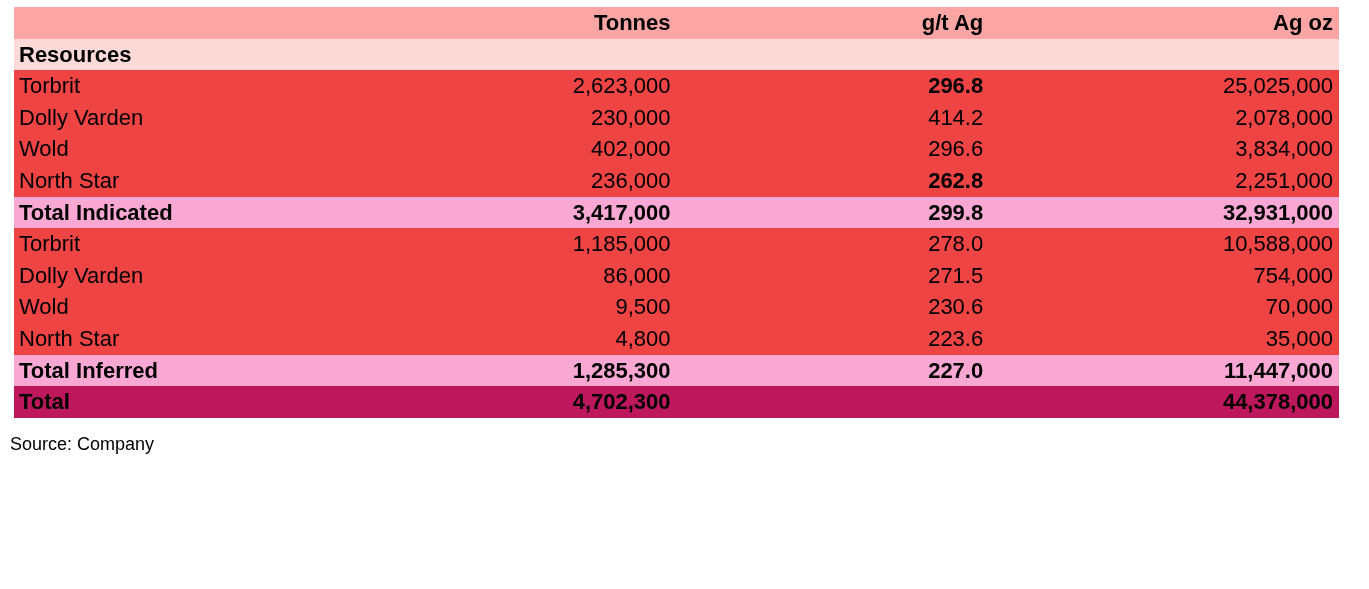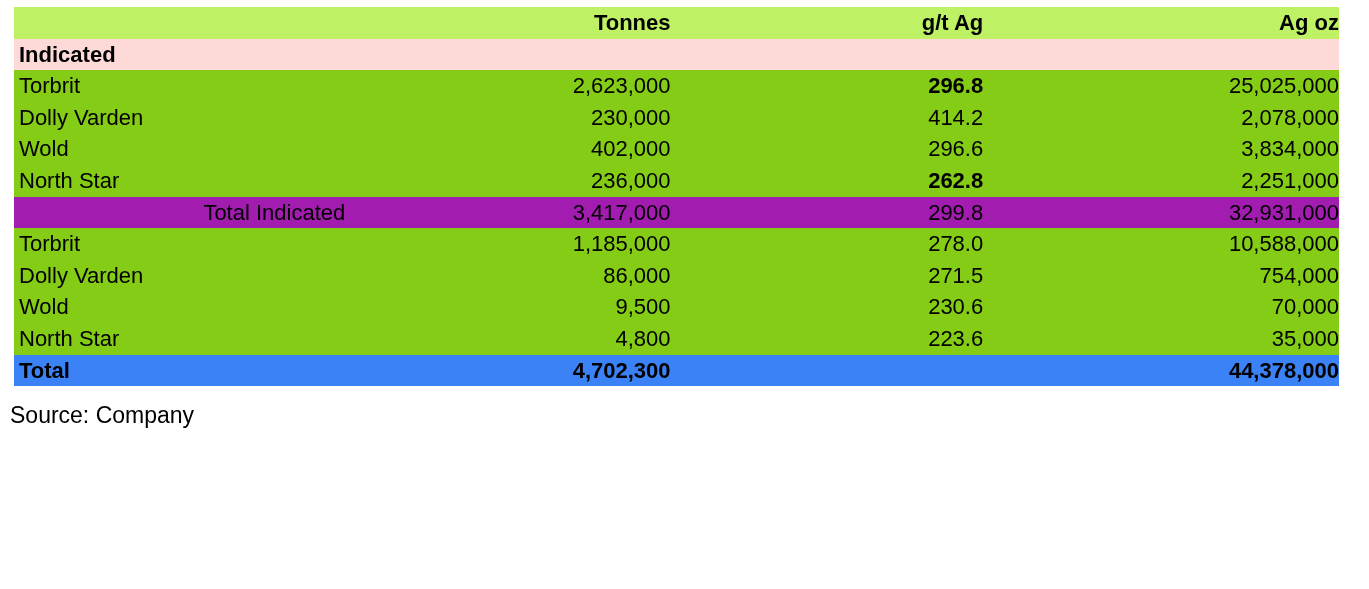--- a/index.html
+++ b/index.html
@@ -39,30 +39,30 @@
   th, td {
     height: 31.6px;
     padding: 0;
     line-height: 31.6px;
     white-space: nowrap;
     overflow: hidden;
     font-weight: normal;
   }
   .cell-label { text-align: left; padding-left: 5px; }
   .cell-num { text-align: right; padding-right: 2px; }
-  .cell-oz { text-align: right; }
-  tr.row-header th { background: #bef264; font-weight: bold; }
+  .cell-oz { text-align: right; padding-right: 6px; }
+  tr.row-header th { background: #fca5a5; font-weight: bold; }
   tr.row-section td { background: #FDD9D8; }
   tr.row-section td.cell-label { font-weight: bold; }
-  tr.row-data td { background: #84cc16; }
-  tr.row-subtotal td { background: #a21caf; font-weight: normal; text-align: right; }
-  tr.row-grand td { background: #3b82f6; font-weight: bold; }
+  tr.row-data td { background: #ef4444; }
+  tr.row-subtotal td { background: #f9a8d4; font-weight: bold; }
+  tr.row-grand td { background: #be185d; font-weight: bold; }
   td.bold { font-weight: bold; }
   .source-line {
-    font-size: 23px;
+    font-size: 18px;
     margin: 16px 0 0 10px;
   }
 </style>
 </head>
 <body>
 
 <div class="page">
 
 
   <table class="resources">
@@ -75,21 +75,21 @@
     <thead>
       <tr class="row-header">
         <th class="cell-label"></th>
         <th class="cell-num">Tonnes</th>
         <th class="cell-num">g/t Ag</th>
         <th class="cell-oz">Ag oz</th>
       </tr>
     </thead>
     <tbody id="table-body">
         <tr class="row-section">
-          <td class="cell-label">Indicated</td>
+          <td class="cell-label">Resources</td>
           <td class="cell-num"></td>
           <td class="cell-num"></td>
           <td class="cell-oz"></td>
         </tr>
         <tr class="row-data">
           <td class="cell-label">Torbrit</td>
           <td class="cell-num">2,623,000</td>
           <td class="cell-num bold">296.8</td>
           <td class="cell-oz">25,025,000</td>
         </tr>
@@ -134,20 +134,26 @@
           <td class="cell-num">9,500</td>
           <td class="cell-num">230.6</td>
           <td class="cell-oz">70,000</td>
         </tr>
         <tr class="row-data">
           <td class="cell-label">North Star</td>
           <td class="cell-num">4,800</td>
           <td class="cell-num">223.6</td>
           <td class="cell-oz">35,000</td>
         </tr>
+        <tr class="row-subtotal">
+          <td class="cell-label">Total Inferred</td>
+          <td class="cell-num">1,285,300</td>
+          <td class="cell-num">227.0</td>
+          <td class="cell-oz">11,447,000</td>
+        </tr>
         <tr class="row-grand">
           <td class="cell-label">Total</td>
           <td class="cell-num">4,702,300</td>
           <td class="cell-num"></td>
           <td class="cell-oz">44,378,000</td>
         </tr>
       </tbody>
   </table>
 
   <div class="source-line">Source: Company</div>

